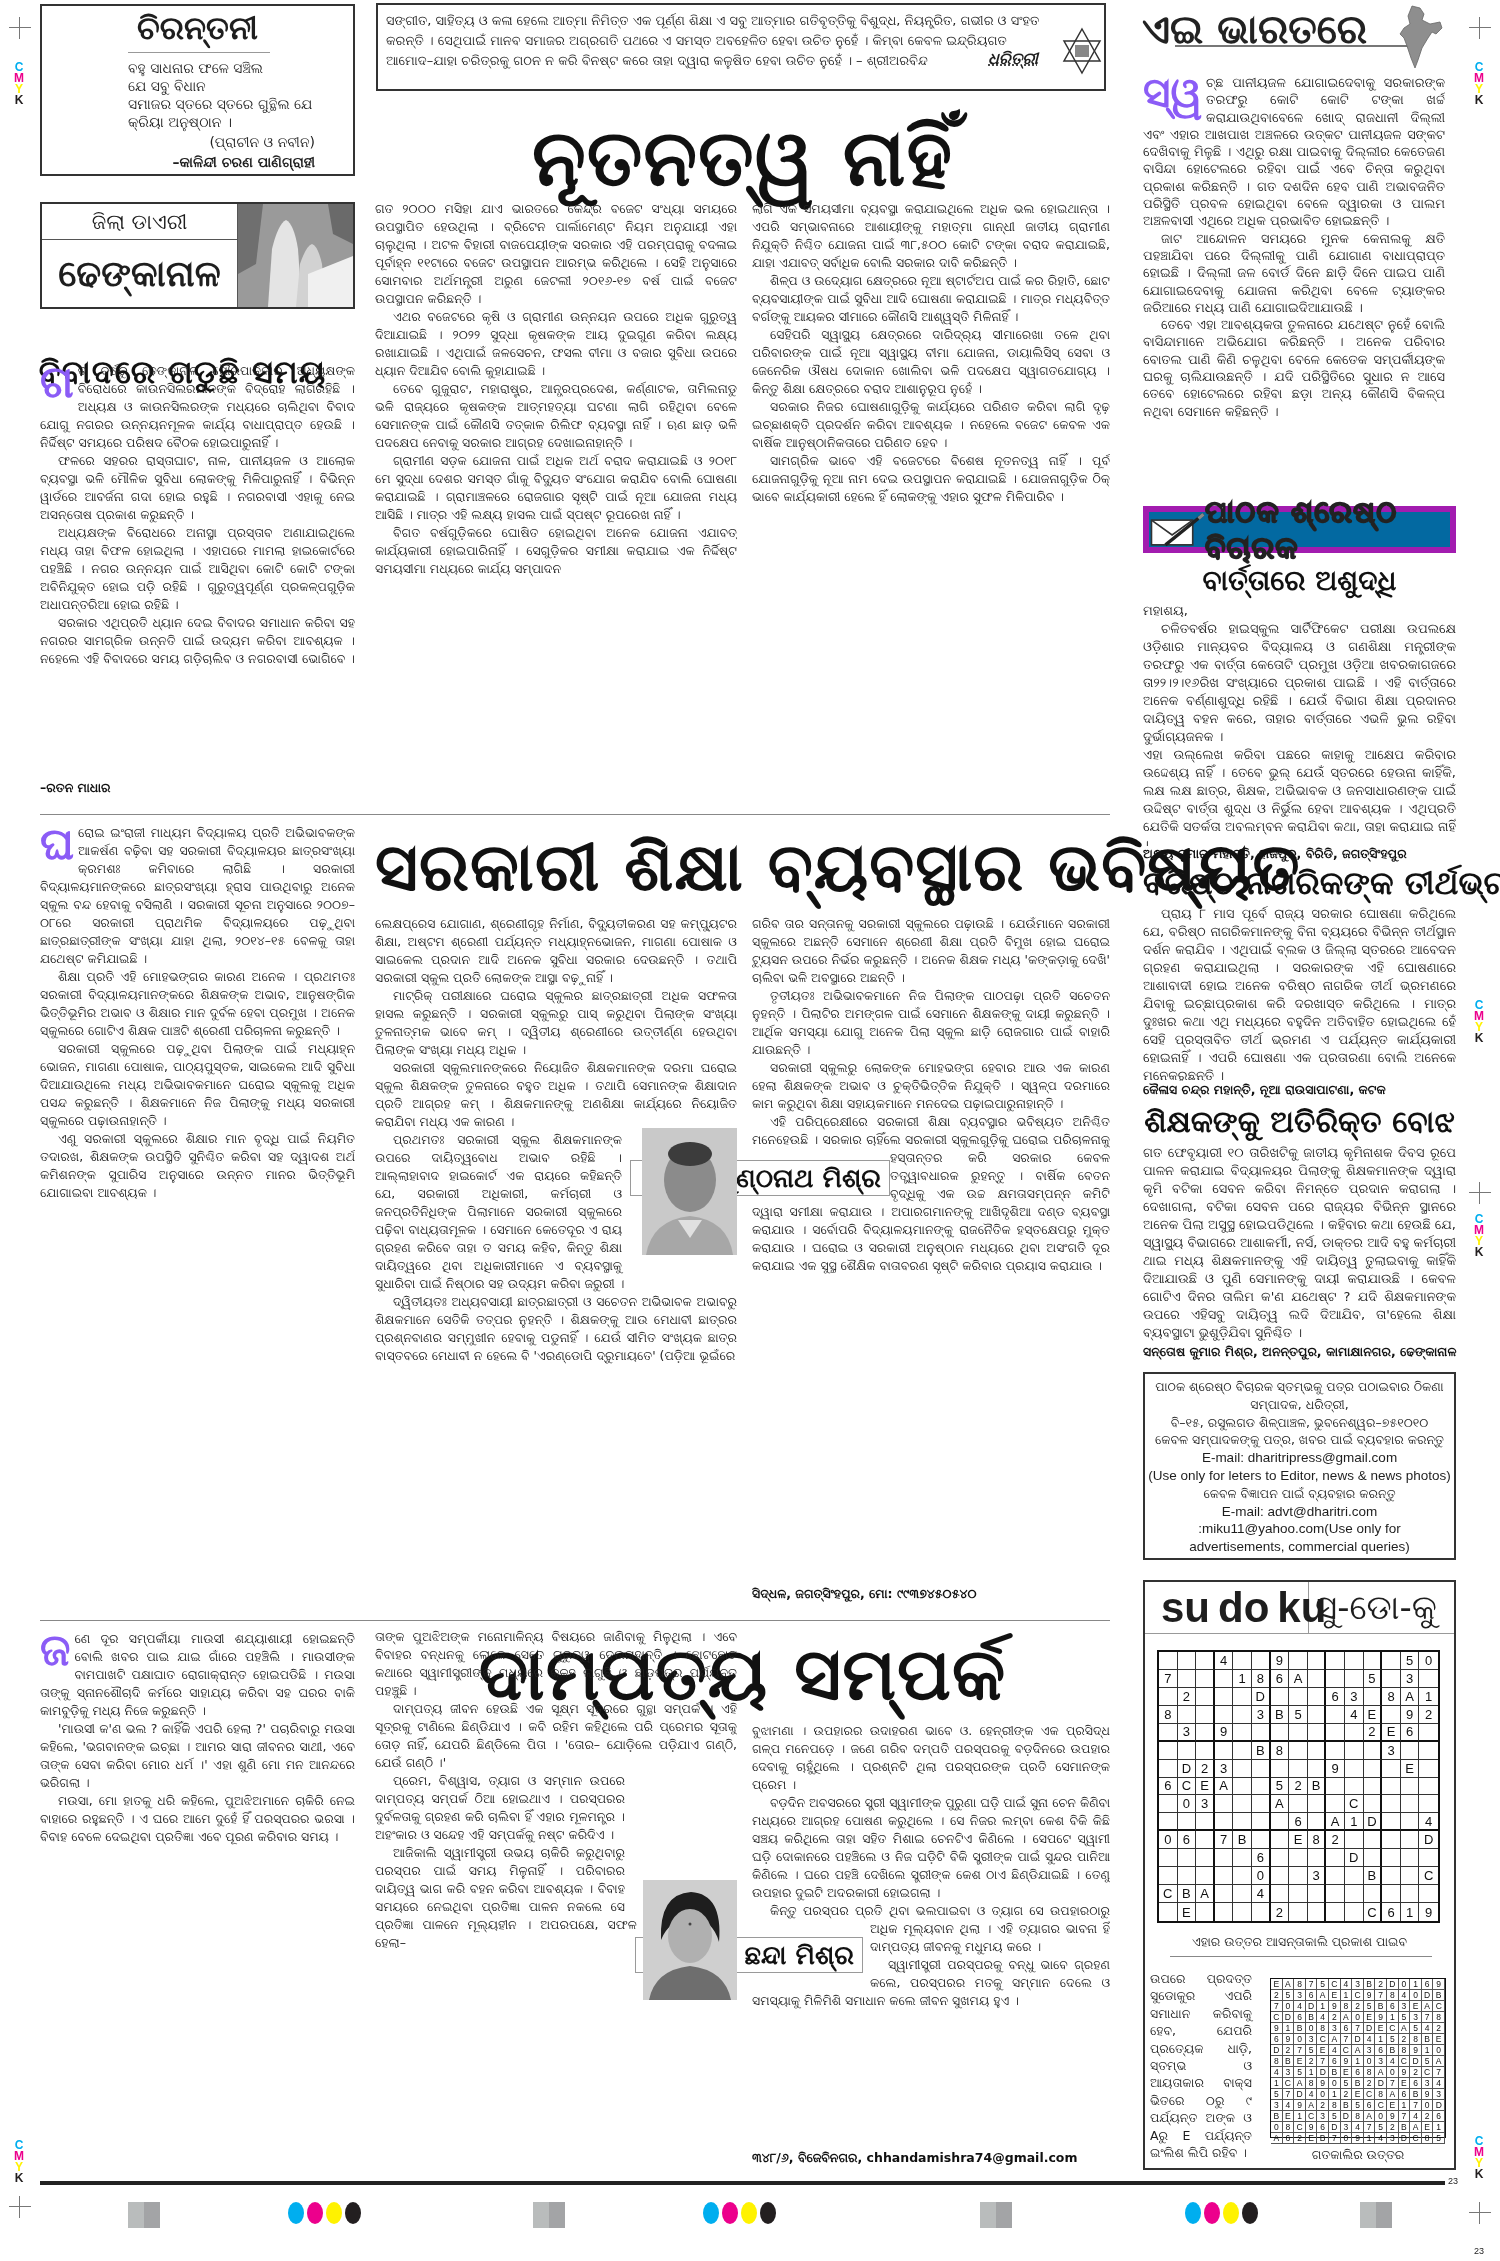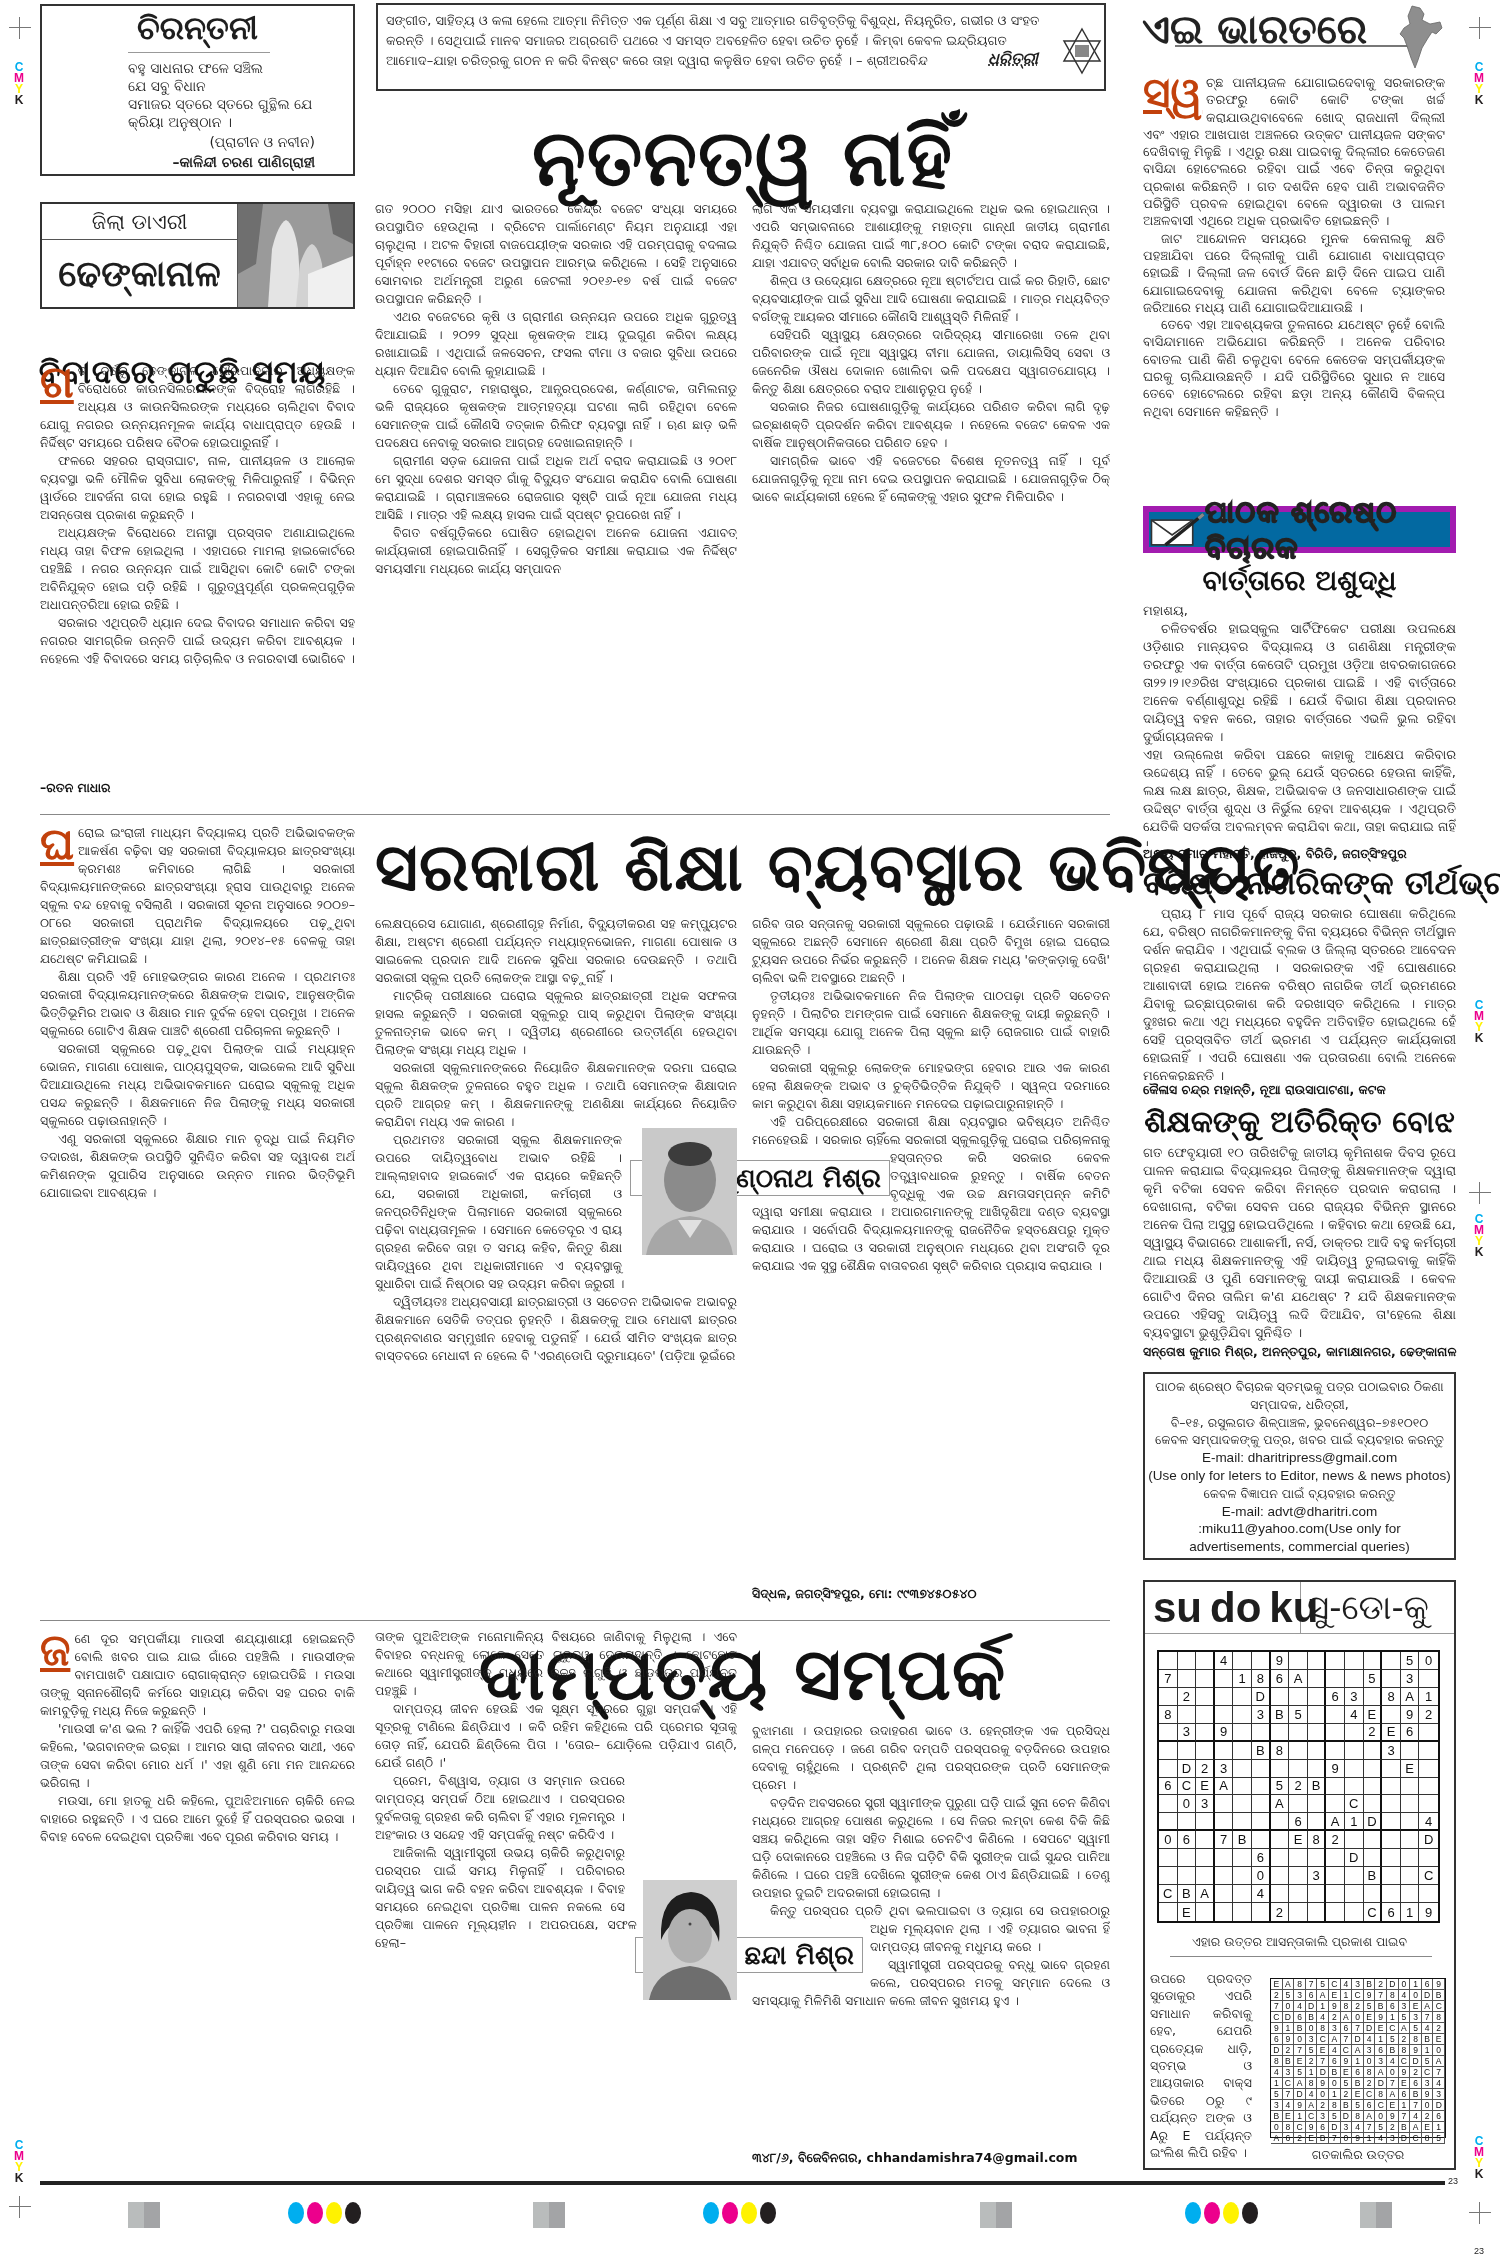--- a/index.html
+++ b/index.html
@@ -2,21 +2,21 @@
 <html><head>
 <meta charset="utf-8">
 <style>
   *{box-sizing:border-box;}
   html,body{margin:0;padding:0;background:#fff;}
   #page{position:relative;width:1500px;height:2261px;background:#fff;overflow:hidden;color:#1e1e1e;font-family:"DejaVu Sans",sans-serif;}
   .abs{position:absolute;}
   .body-text{font-size:12.5px;line-height:18px;text-align:justify;color:#222;overflow:hidden;}
   .body-text p{margin:0;text-indent:18px;}
   .body-text p.noindent{text-indent:0;}
-  .dropcap{float:left;font-size:44px;line-height:36px;font-weight:bold;margin:2px 4px 0 0;color:#c2410c;text-decoration:underline;}
+  .dropcap{float:left;font-size:44px;line-height:36px;font-weight:bold;margin:2px 4px 0 0;color:#8b5cf6;}
   .byline{font-size:12.5px;font-weight:bold;text-align:left;color:#111;white-space:nowrap;}
   .headline{font-weight:bold;text-align:center;color:#111;white-space:nowrap;letter-spacing:1px;}
   .subhead{font-size:26px;font-weight:bold;text-align:center;color:#111;white-space:nowrap;}
   .rule{background:#888;height:1px;}
   
   .cross{width:22px;height:22px;}
   .cross::before,.cross::after{content:"";position:absolute;background:#777;}
   .cross::before{left:10px;top:0;width:1px;height:22px;}
   .cross::after{top:10px;left:0;width:22px;height:1px;}
   .cmyk{font-family:"Liberation Sans",sans-serif;font-size:12px;line-height:11px;font-weight:bold;text-align:center;width:14px;}
@@ -28,21 +28,21 @@
   .quote-line{font-size:13px;line-height:20px;white-space:nowrap;}
   .logo-dharitri{font-size:16px;font-weight:bold;font-style:italic;text-decoration:underline;text-decoration-style:dotted;}
   .photo{background:linear-gradient(160deg,#d6d6d6,#8d8d8d 60%,#5c5c5c);overflow:hidden;}
   .namebox{border:1px solid #9a9a9a;background:#fff;display:flex;align-items:center;justify-content:flex-end;padding-right:8px;font-size:26px;font-weight:bold;color:#111;white-space:nowrap;}
   .letters-header{border:6px solid #a21caf;background:#0369a1;display:flex;align-items:center;}
   .letters-header .title{font-size:30px;font-weight:bold;color:#fff;-webkit-text-stroke:1.5px #222;letter-spacing:1px;}
   .addr-line{font-size:12.5px;line-height:17.8px;text-align:center;white-space:nowrap;}
   .addr-line.en{font-family:"Liberation Sans",sans-serif;font-size:13.5px;}
   
   .sudoku-header{display:flex;border-bottom:1px solid #999;height:52px;}
-  .sd-en{font-family:"Liberation Sans",sans-serif;font-size:42px;font-weight:bold;display:flex;align-items:center;padding-left:8px;width:156px;border-right:1px solid #999;}
+  .sd-en{font-family:"Liberation Sans",sans-serif;font-size:42px;font-weight:bold;display:flex;align-items:center;padding-left:8px;width:156px;border-right:1px solid #999;margin-left:8px;}
   .sd-en .sep{display:inline-block;width:2px;height:36px;background:#222;margin:0 4px;}
   .sd-or{font-size:34px;display:flex;align-items:center;padding-left:6px;}
   .grid15{display:grid;grid-template-columns:repeat(15,1fr);grid-template-rows:repeat(15,1fr);border:2px solid #111;font-family:"Liberation Sans",sans-serif;}
   .grid15 .cell{border-right:1px solid #333;border-bottom:1px solid #333;display:flex;align-items:center;justify-content:center;color:#111;}
   .grid15 .cell.br{border-right:2px solid #111;}
   .grid15 .cell.bb{border-bottom:2px solid #111;}
   .grid15 .cell.lastc{border-right:none;}
   .grid15 .cell.lastr{border-bottom:none;}
   #puzzle-grid{font-size:13px;}
   #solution-grid{font-size:8.5px;}

